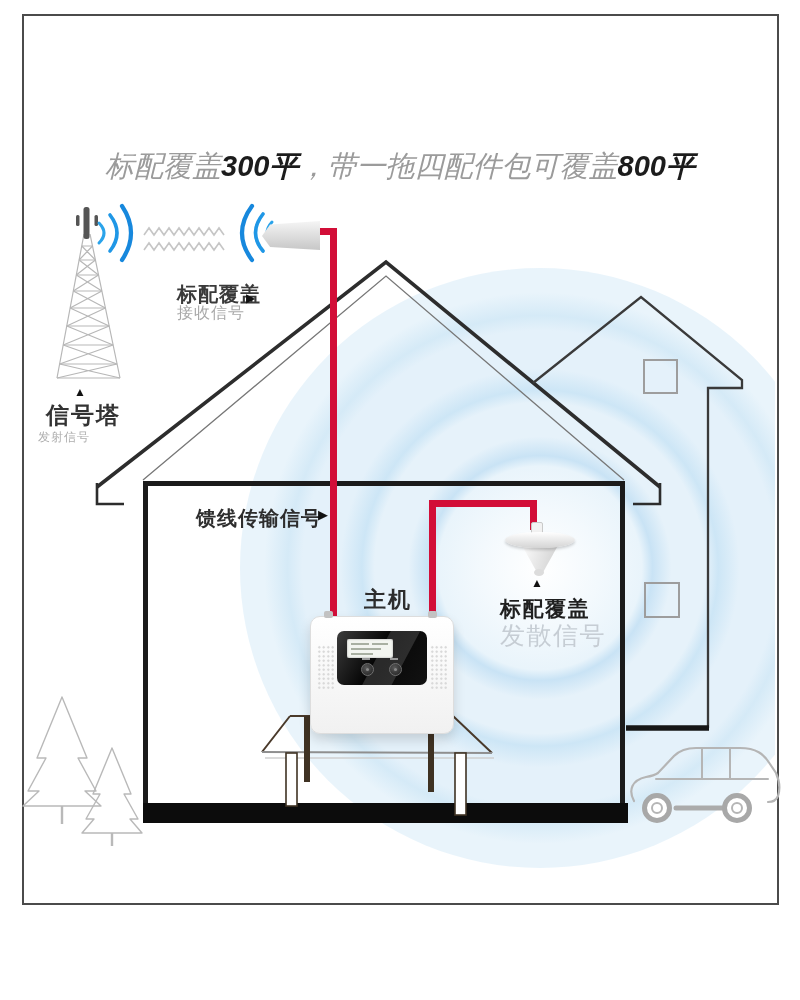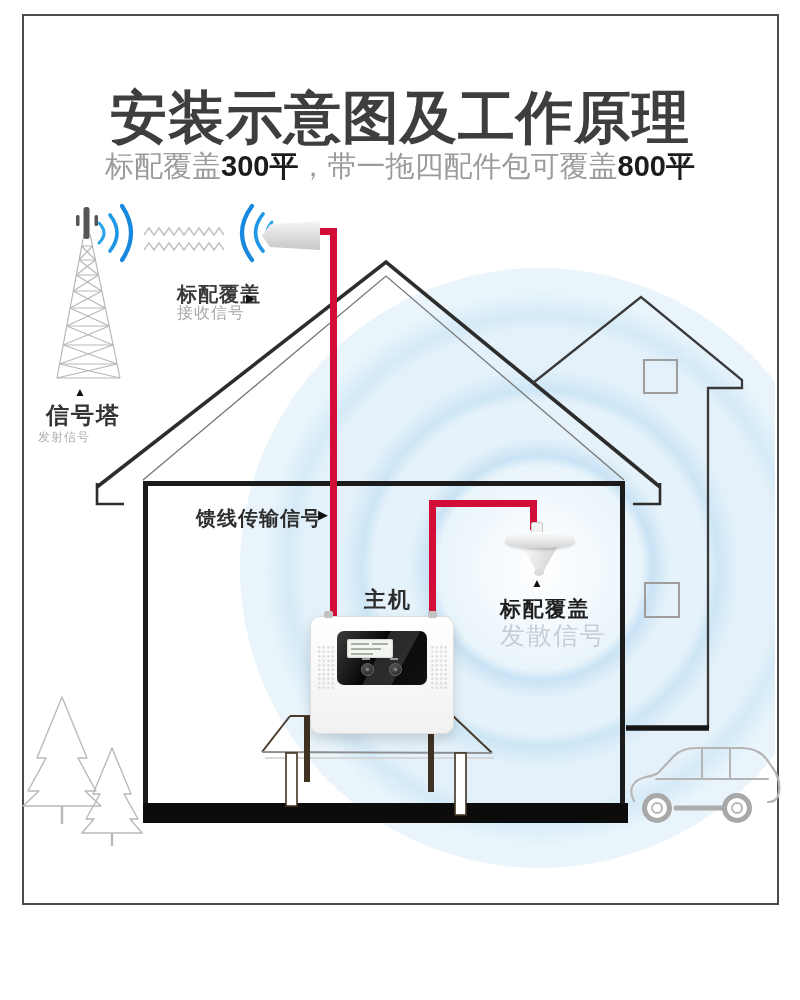--- a/index.html
+++ b/index.html
@@ -48,39 +48,38 @@
   .ia-stub{left:531px;top:522px;width:10px;height:13px;background:#f2f2f2;border:1px solid #c9c9c9;border-radius:2px;z-index:5;}
   .ia-disc{left:505px;top:532px;width:70px;height:16px;border-radius:50%;z-index:6;
            background:linear-gradient(180deg,#ffffff,#d4d4d4);box-shadow:0 2px 3px rgba(0,0,0,.18);}
   .ia-cone{left:521px;top:545px;width:38px;height:29px;z-index:5;
            background:linear-gradient(105deg,#fdfdfd,#cccccc);
            clip-path:polygon(2% 0%,98% 0%,58% 94%,42% 94%);}
   .ia-tip{left:534px;top:569px;width:10px;height:7px;border-radius:50%;background:#dcdcdc;z-index:5;}
   
   .title{left:0;top:80px;width:800px;text-align:center;font-size:57px;font-weight:900;color:#3e3e3e;
          letter-spacing:1px;z-index:6;}
-  .subtitle{left:0;top:147px;width:800px;text-align:center;font-size:29px;color:#9b9b9b;z-index:6;}
+  .subtitle{left:0;top:147px;width:800px;text-align:center;font-size:29px;color:#9b9b9b;z-index:6;font-style:italic;}
   .subtitle b{color:#1c1c1c;font-weight:600;}
   .lbl{z-index:6;white-space:nowrap;}
   .dark1{font-size:20px;font-weight:700;color:#3a3a3a;letter-spacing:1px;}
   .gray1{font-size:16px;color:#a9a9a9;letter-spacing:1px;}
   .arrow{z-index:6;color:#111;font-size:12px;line-height:12px;}
 </style>
 </head>
 <body>
 
 <div class="canvas">
 
   <div class="abs frame"></div>
 
   <div class="abs ripple-clip">
     <div class="ripple"></div>
   </div>
 
-  <div class="abs title">安装示意图及工作原理</div>
   <div class="abs subtitle"><span>标配覆盖</span><b>300平</b><span>，带一拖四配件包可覆盖</span><b>800平</b></div>
 
   <div class="abs wall" style="left:143px;top:481px;width:482px;height:5px;"></div>
   <div class="abs wall" style="left:143px;top:481px;width:5px;height:324px;"></div>
   <div class="abs wall" style="left:620px;top:481px;width:5px;height:324px;"></div>
   <div class="abs floor"></div>
 
   <svg class="abs lines" width="800" height="1000" viewBox="0 0 800 1000">
     <g stroke="#b7b7b7" stroke-width="1.2" fill="none">
       <path d="M84,234 L57,378 M90,234 L120,378"></path>

